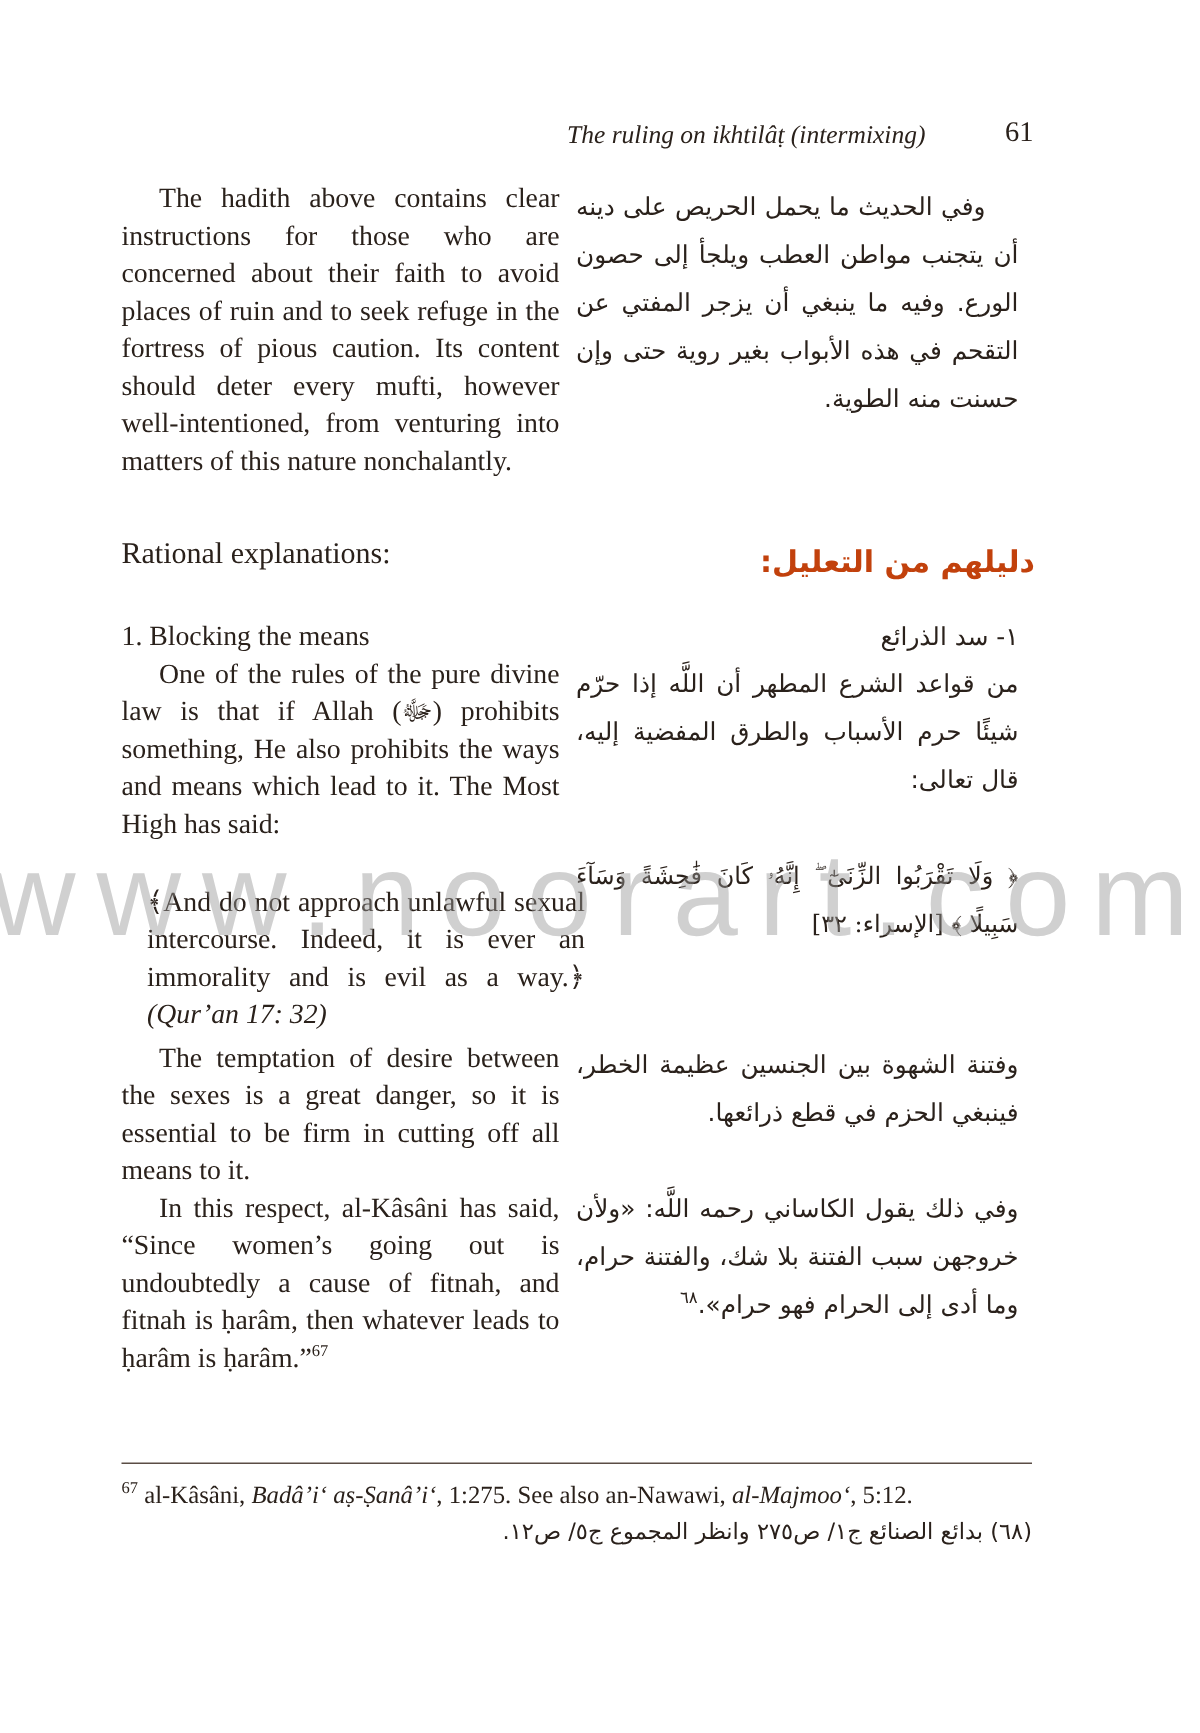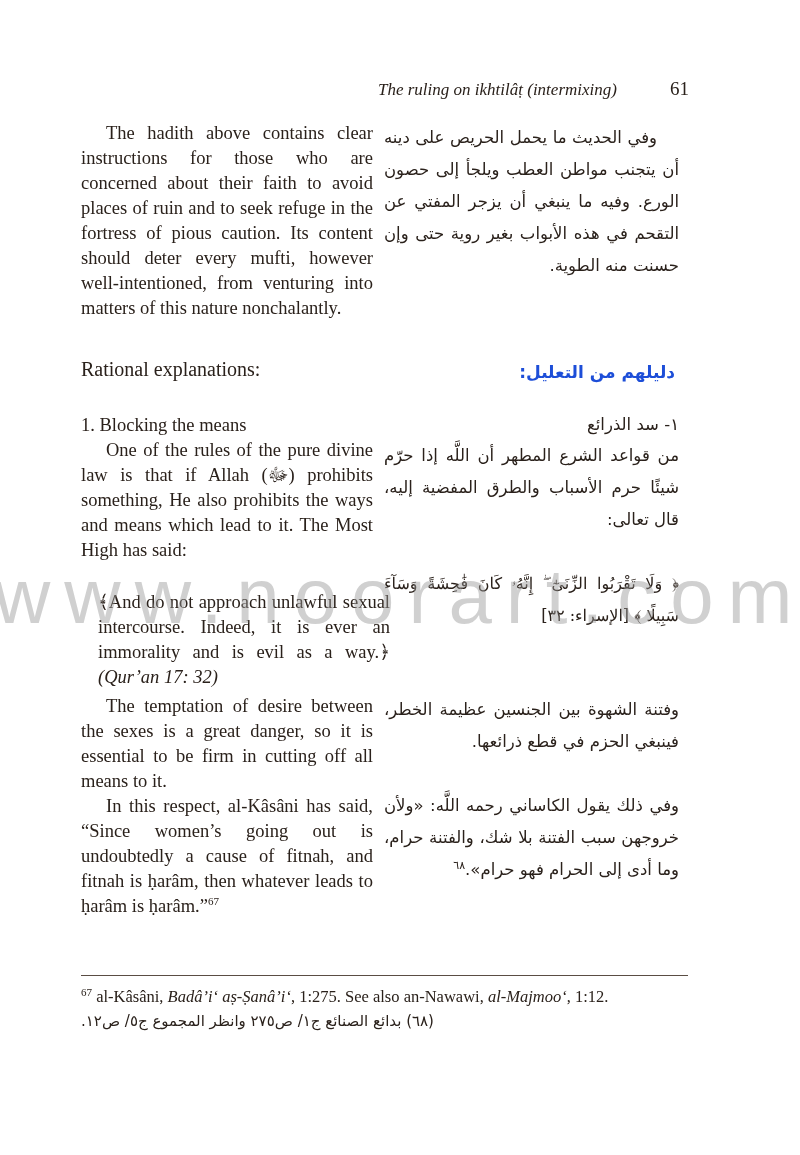--- a/index.html
+++ b/index.html
@@ -55,27 +55,27 @@
     .ar.indent { text-indent: 22px; }
     .h-en {
       position: absolute;
       left: 81px;
       top: 358px;
       font-size: 20px;
       color: #2a211b;
     }
     .h-ar {
       position: absolute;
-      right: 125px;
+      right: 110px;
       top: 362px;
       direction: rtl;
       font-family: "DejaVu Sans", sans-serif;
       font-weight: bold;
-      font-size: 17px;
-      color: #1d4ed8;
+      font-size: 20px;
+      color: #c2410c;
     }
     .quran-ar {
       font-family: "DejaVu Serif", serif;
       font-size: 16px;
     }
     .cite {
       font-style: italic;
     }
     sup { font-size: 11px; line-height: 0; }
     .footnote-rule {
@@ -94,21 +94,21 @@
       font-size: 16.5px;
       color: #2a211b;
       white-space: nowrap;
     }
     .fn-ar {
       position: absolute;
       top: 1012px;
       left: 81px;
       width: 607px;
       direction: rtl;
-      text-align: left;
+      text-align: right;
       font-family: "DejaVu Sans", sans-serif;
       font-size: 15px;
       color: #2a211b;
       white-space: nowrap;
     }
     .watermark {
       position: absolute;
       top: 556px;
       left: -6px;
       width: 820px;
@@ -154,17 +154,17 @@
 
 <p class="en indent" style="top:794px; margin:0;">
   <span>In this respect, al-Kâsâni has said, “Since women’s going out is undoubtedly a cause of fitnah, and fitnah is ḥarâm, then whatever leads to ḥarâm is ḥarâm.”</span><sup>67</sup>
 </p>
 <p class="ar" style="top:790px; margin:0;">
   <span>وفي ذلك يقول الكاساني رحمه اللَّه: «ولأن خروجهن سبب الفتنة بلا شك، والفتنة حرام، وما أدى إلى الحرام فهو حرام».</span><sup>٦٨</sup>
 </p>
 
 <div class="footnote-rule"></div>
 <div class="fn-en">
-  <sup>67</sup><span> al-Kâsâni, </span><i>Badâ’i‘ aṣ-Ṣanâ’i‘</i><span>, 1:275. See also an-Nawawi, </span><i>al-Majmoo‘</i><span>, 1:12.</span>
+  <sup>67</sup><span> al-Kâsâni, </span><i>Badâ’i‘ aṣ-Ṣanâ’i‘</i><span>, 1:275. See also an-Nawawi, </span><i>al-Majmoo‘</i><span>, 5:12.</span>
 </div>
 <div class="fn-ar">(٦٨) بدائع الصنائع ج١/ ص٢٧٥ وانظر المجموع ج٥/ ص١٢.</div>
 
 <div class="watermark">www.noorart.com</div>
 
 </body></html>

